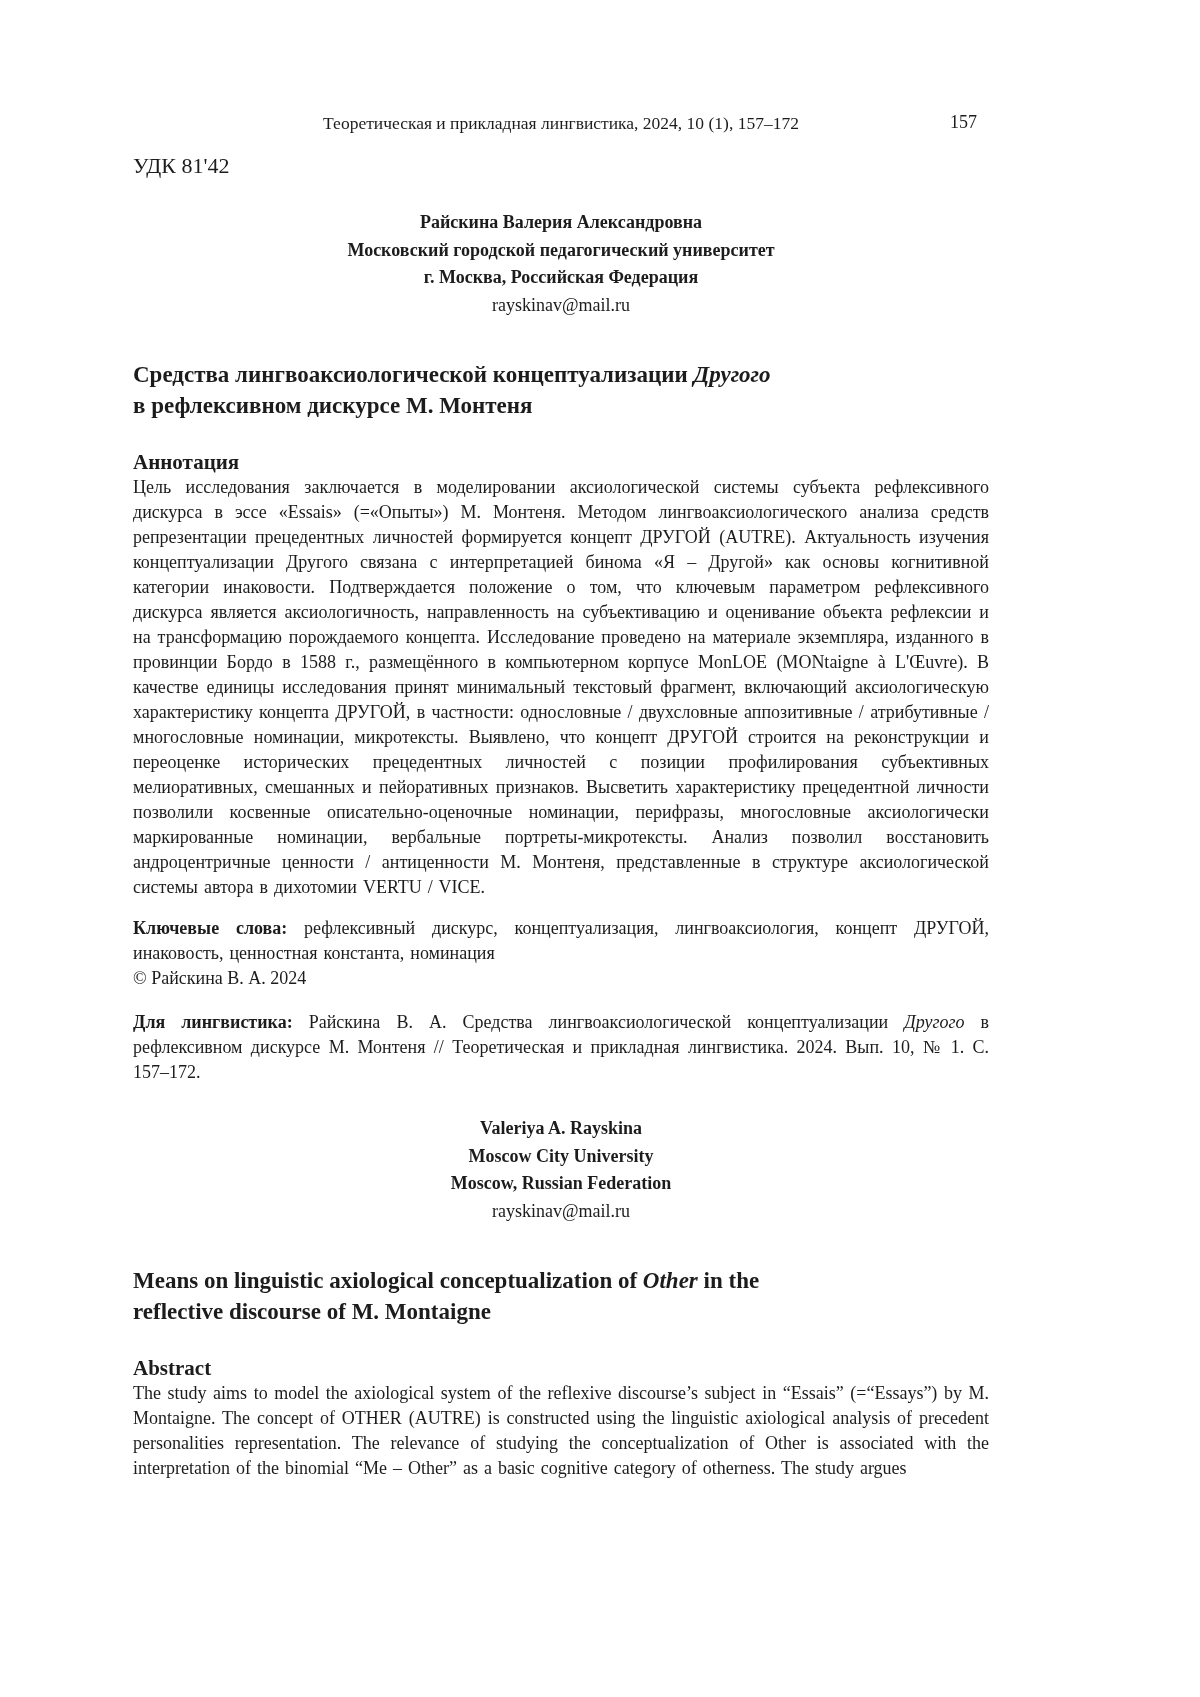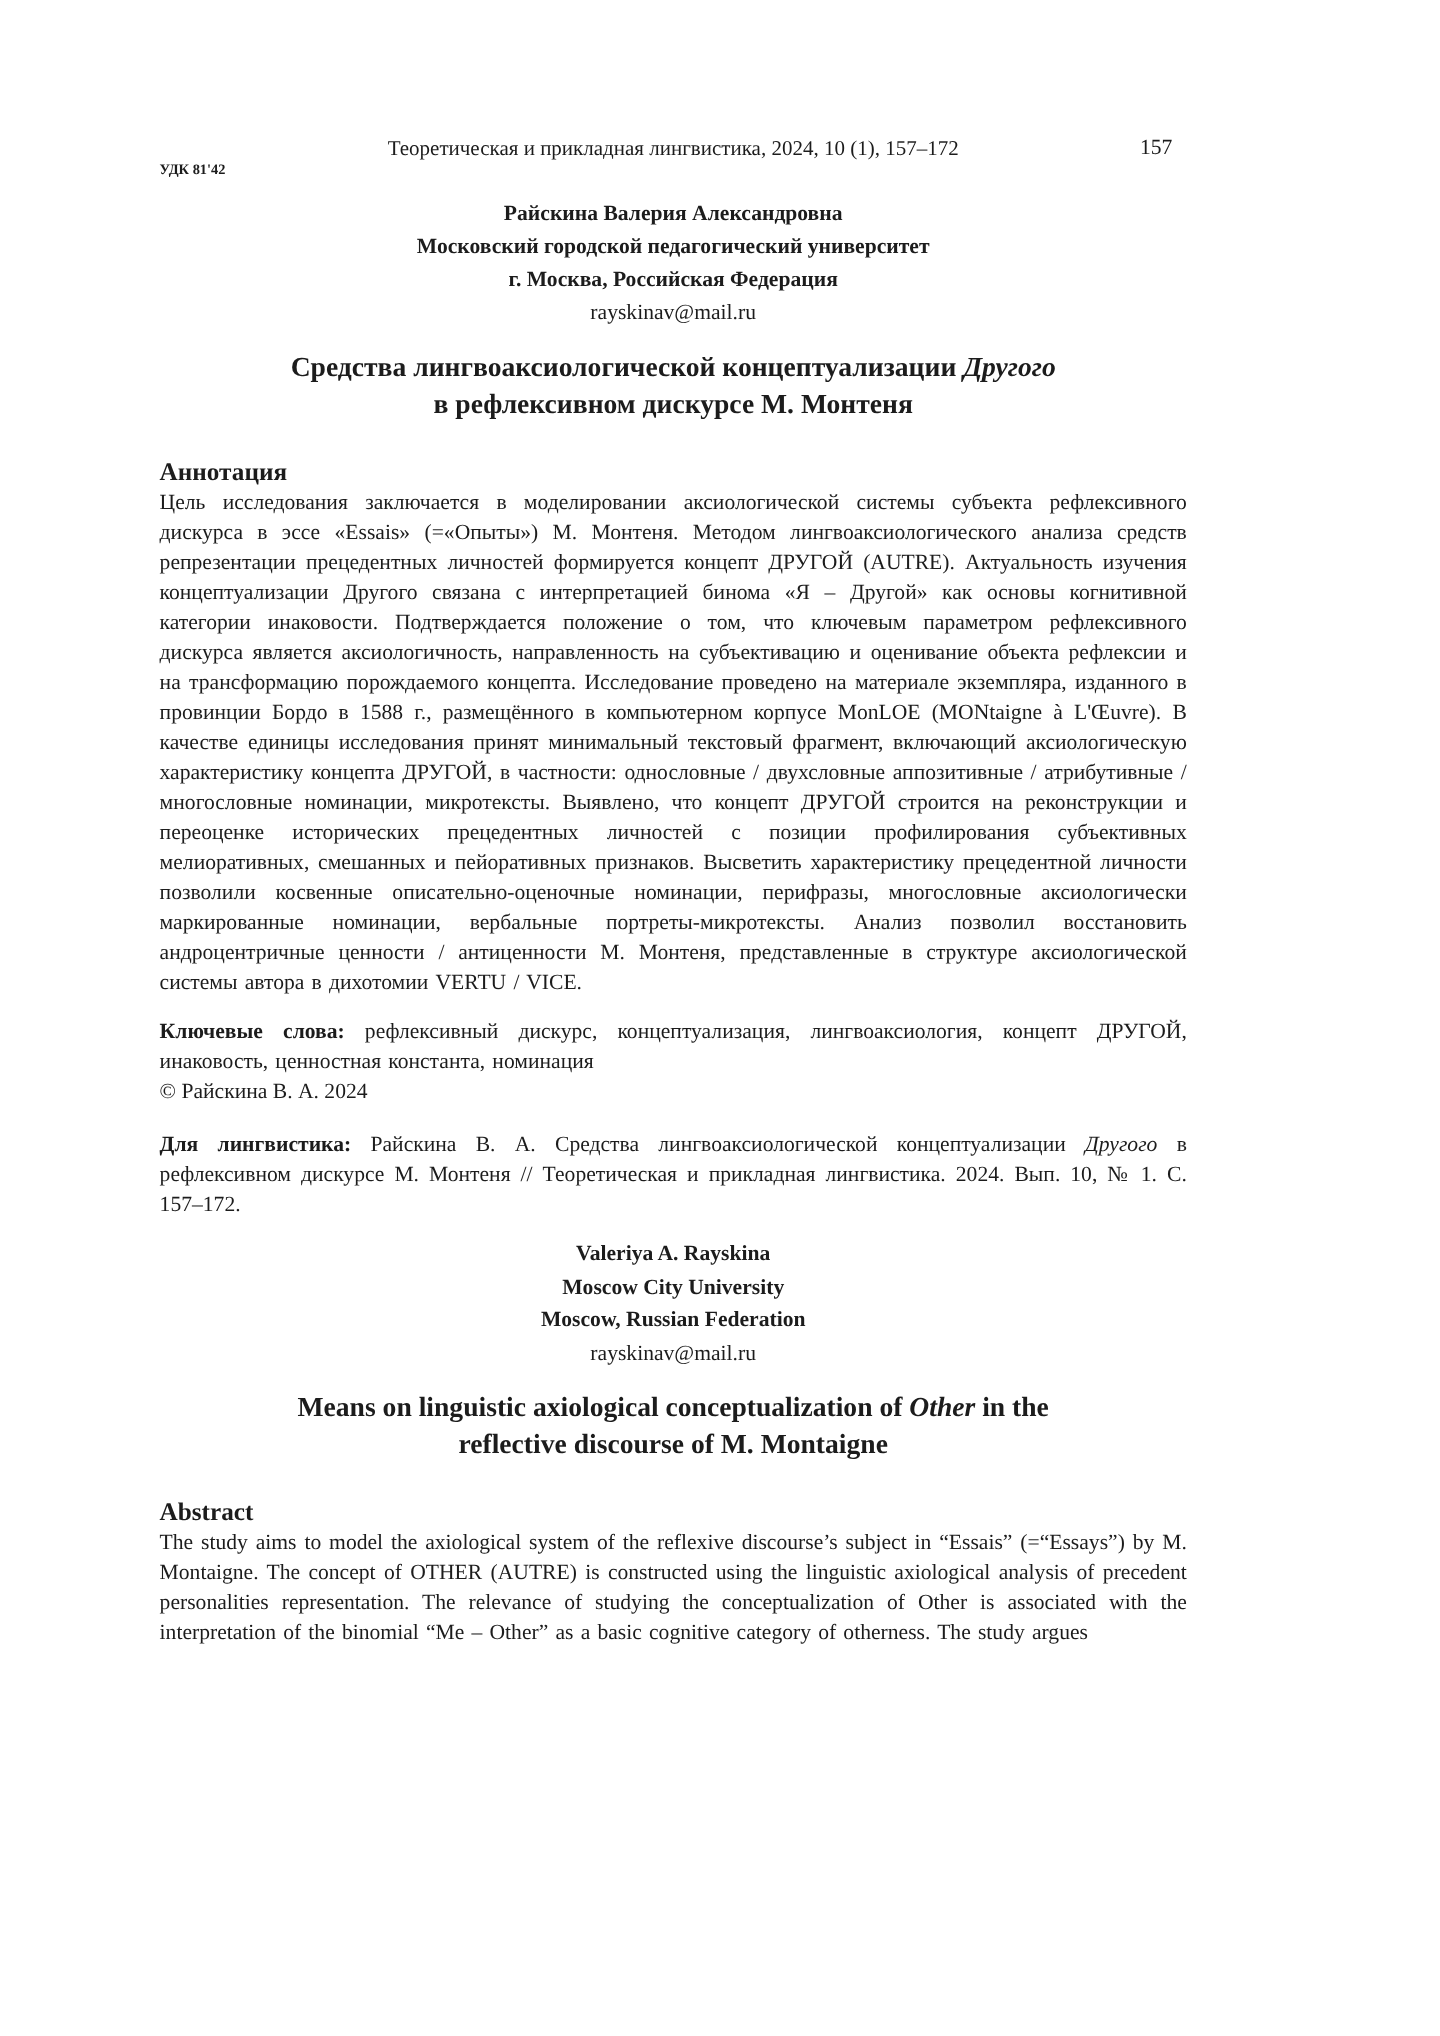--- a/index.html
+++ b/index.html
@@ -25,34 +25,34 @@
     font-size: 17.5px;
     line-height: 22px;
   }
   .page-number {
     position: absolute;
     right: 12px;
     top: -1px;
     font-size: 18px;
   }
   .udc {
-    font-size: 12px;
-    font-weight: bold;
+    margin-top: 19px;
+    font-size: 22px;
+    font-weight: normal;
   }
   .author-block {
-    margin-top: 15px;
+    margin-top: 30px;
     text-align: center;
     font-size: 18px;
     line-height: 27.5px;
   }
   .author-block .bold-line { font-weight: bold; }
   .author-block .email { font-weight: normal; }
   h1.title-ru, h1.title-en {
-    margin-top: 16px;
-    text-align: center;
+    margin-top: 40px;
     font-size: 23px;
     line-height: 31px;
     font-weight: bold;
   }
   h1 em { font-style: italic; font-weight: bold; }
   .section-label {
     margin-top: 29px;
     font-size: 21px;
     font-weight: bold;
     line-height: 25px;

